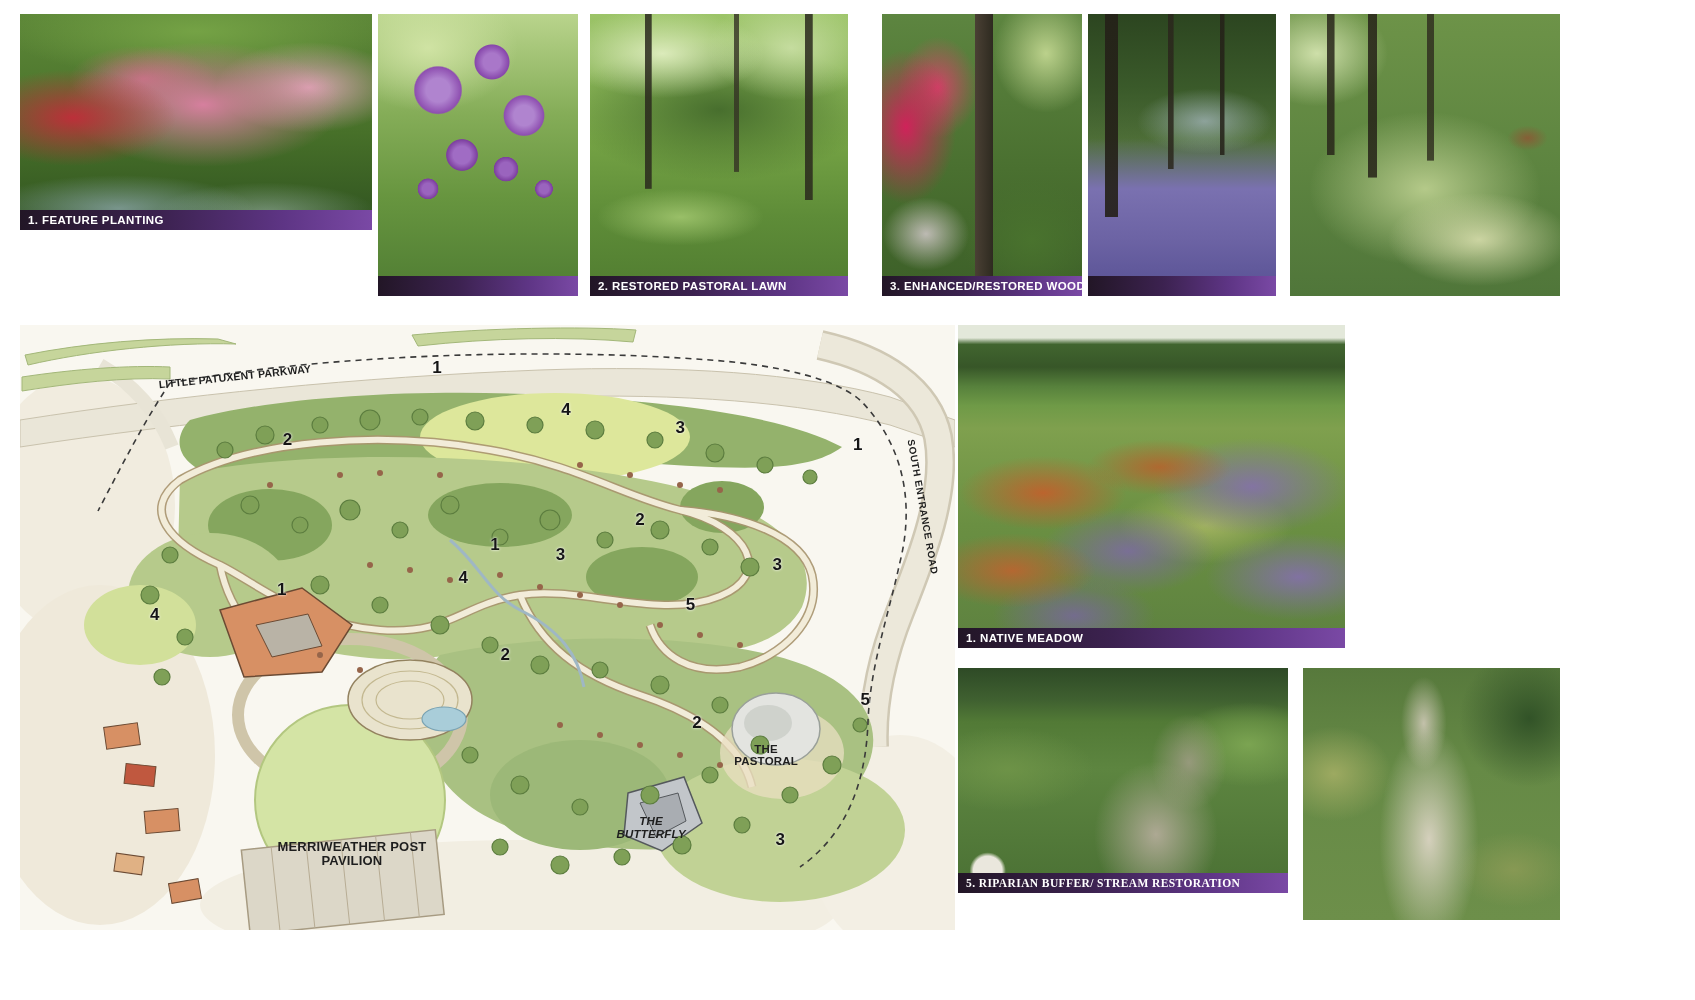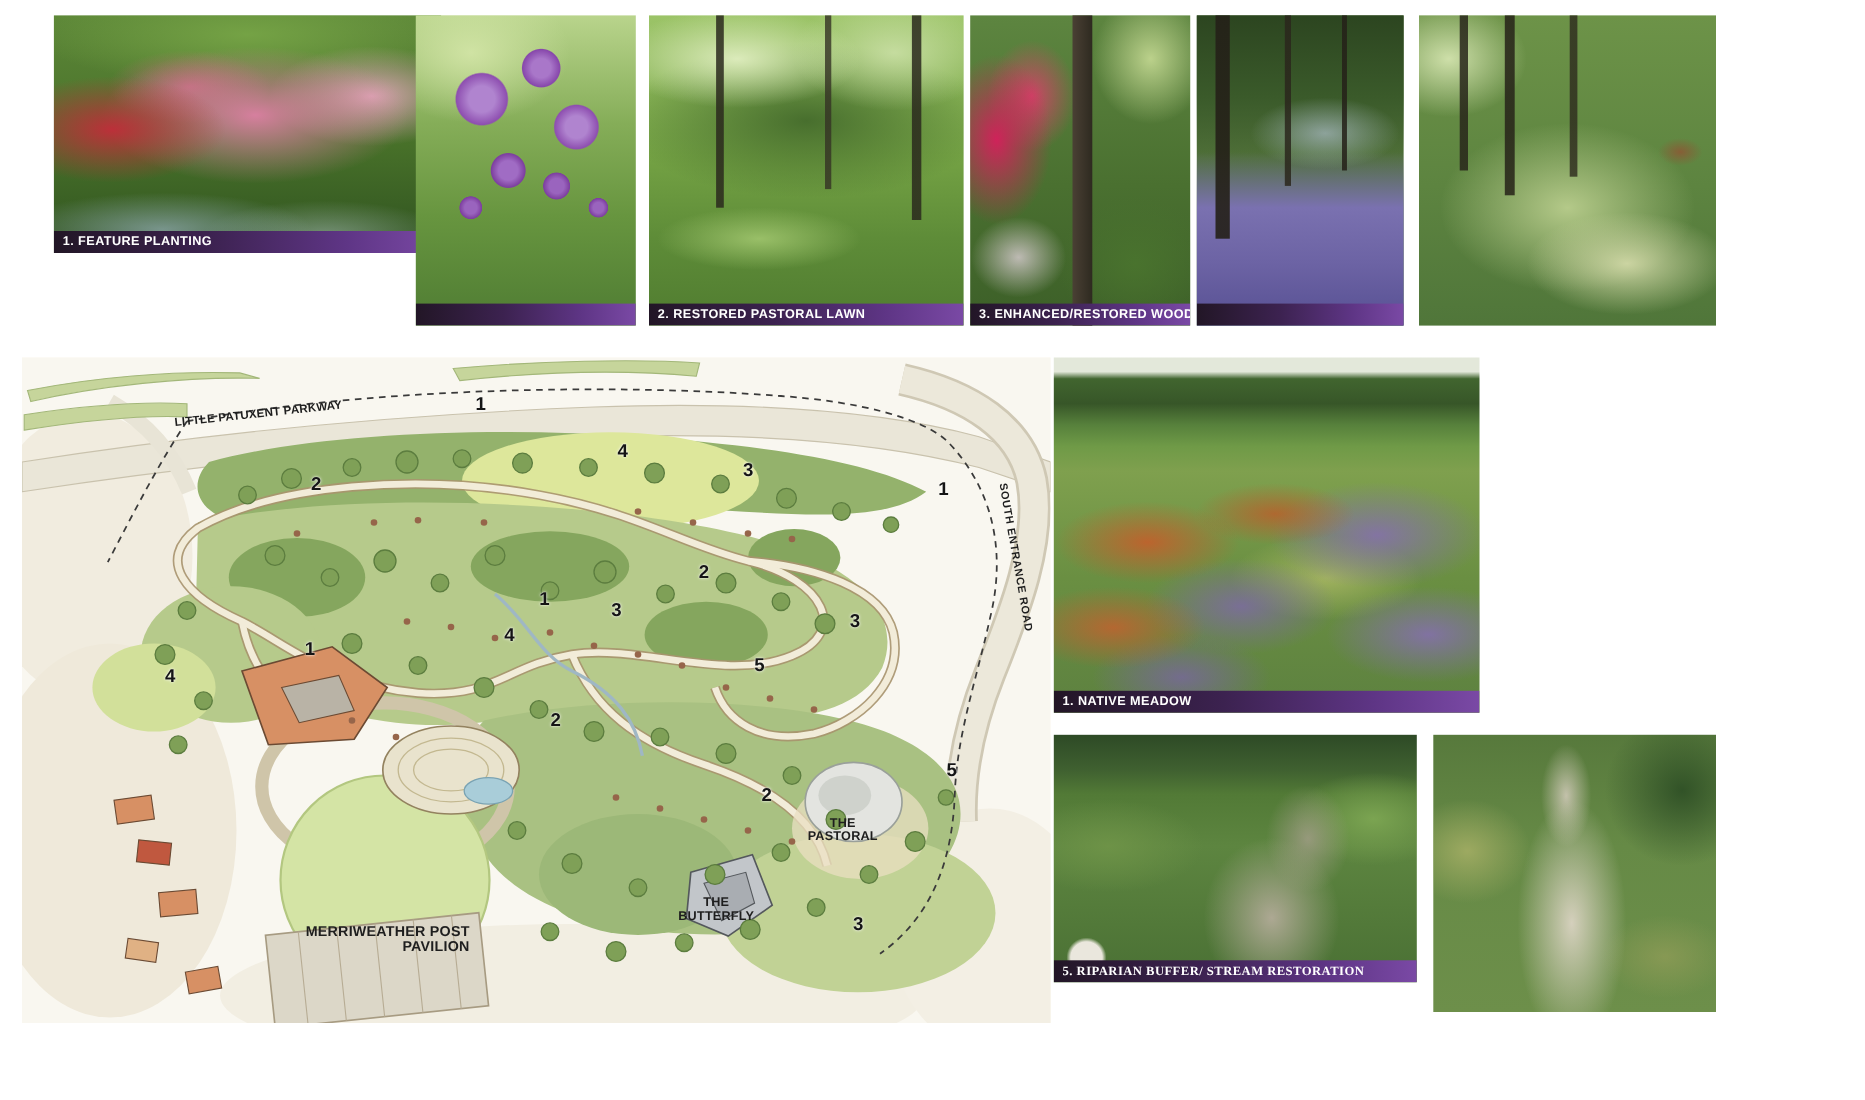--- a/index.html
+++ b/index.html
@@ -103,27 +103,27 @@
   .lbl-butterfly{font-size:11.5px;width:80px;}
   .lbl-chrysalis{font-size:11.5px;width:80px;}
   .zone-marker{position:absolute;transform:translate(-50%,-50%);font-size:17px;font-weight:700;color:#151515;
     text-shadow:0 0 3px rgba(255,255,255,.9),0 0 1px rgba(255,255,255,.95);}
 </style>
 </head>
 <body>
 
 <div class="board">
 
-  <div class="photo ph-feature" style="left:20px;top:14px;width:352px;height:216px;margin-left:29px;">
+  <div class="photo ph-feature" style="left:20px;top:14px;width:352px;height:216px;">
     <div class="caption-bar">1. FEATURE PLANTING</div>
   </div>
   <div class="photo ph-allium" style="left:378px;top:14px;width:200px;height:282px;">
     <div class="caption-bar"></div>
   </div>
-  <div class="photo ph-lawn" style="left:590px;top:14px;width:286px;height:282px;">
+  <div class="photo ph-lawn" style="left:590px;top:14px;width:258px;height:282px;">
     <div class="caption-bar">2. RESTORED PASTORAL LAWN</div>
   </div>
   <div class="photo ph-woodazalea" style="left:882px;top:14px;width:200px;height:282px;">
     <div class="caption-bar">3. ENHANCED/RESTORED WOODLAND</div>
   </div>
   <div class="photo ph-bluebell" style="left:1088px;top:14px;width:188px;height:282px;">
     <div class="caption-bar"></div>
   </div>
   <div class="photo ph-fern" style="left:1290px;top:14px;width:270px;height:282px;"></div>
 
@@ -276,22 +276,22 @@
           <circle cx="580" cy="410" r="3"></circle>
           <circle cx="540" cy="400" r="3"></circle>
       </g>
 
       <path d="M150,58 C300,30 520,22 690,35 C760,40 820,55 842,77 C880,117 896,172 880,237 C868,292 850,342 848,397 C846,452 830,507 780,542" fill="none" stroke="#3a3a3a" stroke-width="1.6" stroke-dasharray="6 5"></path>
       <path d="M150,58 C125,95 102,140 78,186" fill="none" stroke="#3a3a3a" stroke-width="1.6" stroke-dasharray="6 5"></path>
     </svg>
 
     <div class="plan-label lbl-parkway" style="left:23%;top:8.6%;">LITTLE PATUXENT PARKWAY</div>
     <div class="plan-label lbl-entrance" style="left:96.5%;top:30%;">SOUTH ENTRANCE ROAD</div>
-    <div class="plan-label lbl-pavilion" style="left:35.5%;top:87.5%;text-align:right;">MERRIWEATHER POST PAVILION</div>
-    <div class="plan-label lbl-butterfly" style="left:67.5%;top:83%;">THE BUTTERFLY</div>
+    <div class="plan-label lbl-pavilion" style="left:35.5%;top:87.5%;">MERRIWEATHER POST PAVILION</div>
+    <div class="plan-label lbl-butterfly" style="left:67.5%;top:83%;font-style:italic;">THE BUTTERFLY</div>
     <div class="plan-label lbl-chrysalis" style="left:79.8%;top:71%;">THE PASTORAL</div>
 
     <div>
         <span class="zone-marker" style="left: 44.6%; top: 7.1%;">1</span>
         <span class="zone-marker" style="left: 58.4%; top: 14%;">4</span>
         <span class="zone-marker" style="left: 70.6%; top: 17%;">3</span>
         <span class="zone-marker" style="left: 89.6%; top: 19.8%;">1</span>
         <span class="zone-marker" style="left: 28.6%; top: 19%;">2</span>
         <span class="zone-marker" style="left: 66.3%; top: 32.2%;">2</span>
         <span class="zone-marker" style="left: 50.8%; top: 36.4%;">1</span>

